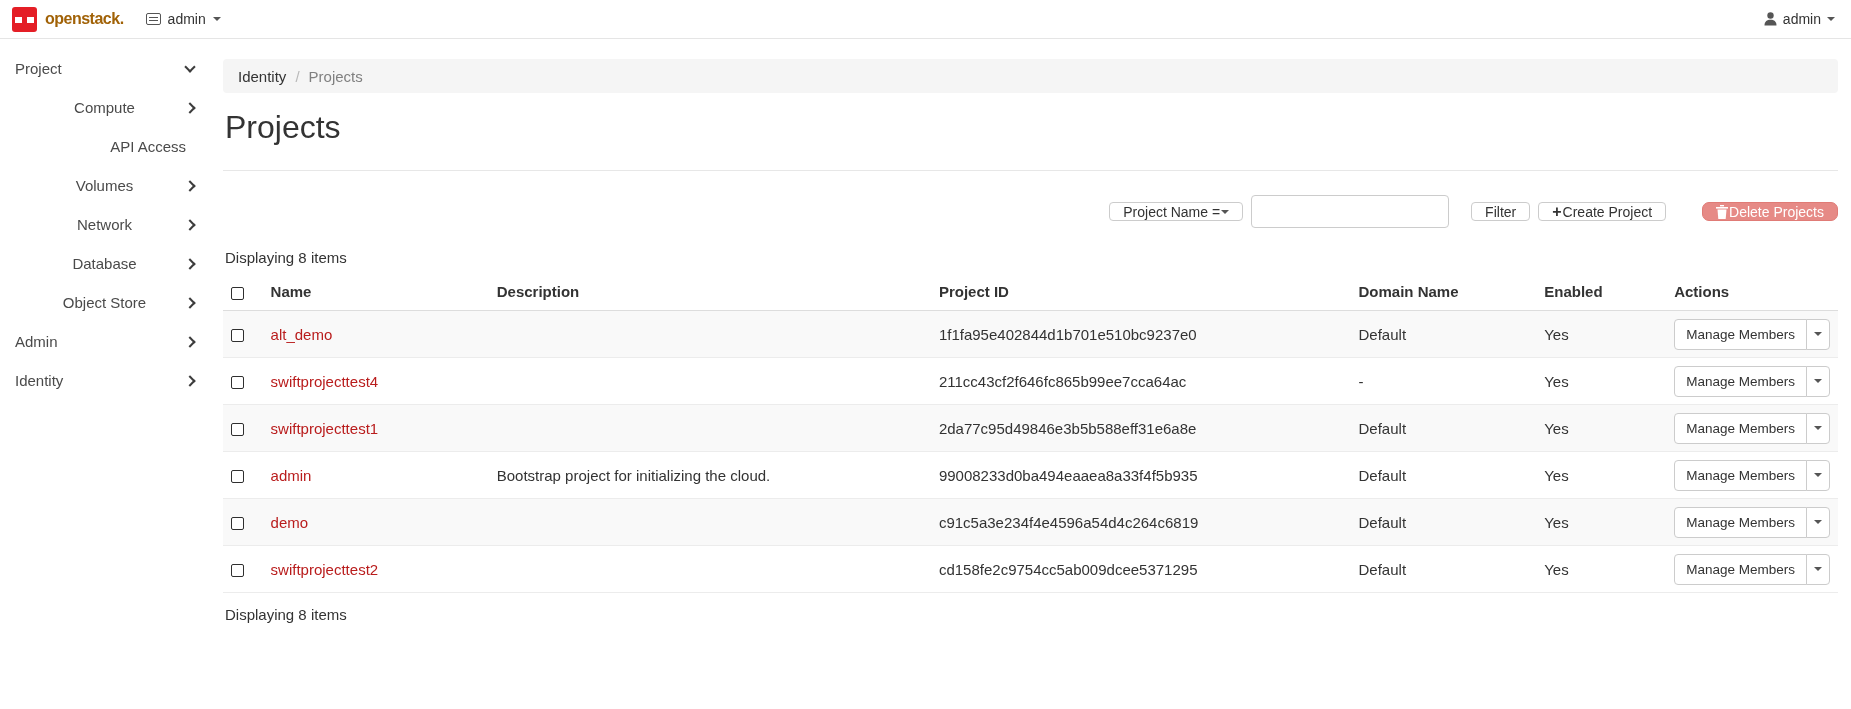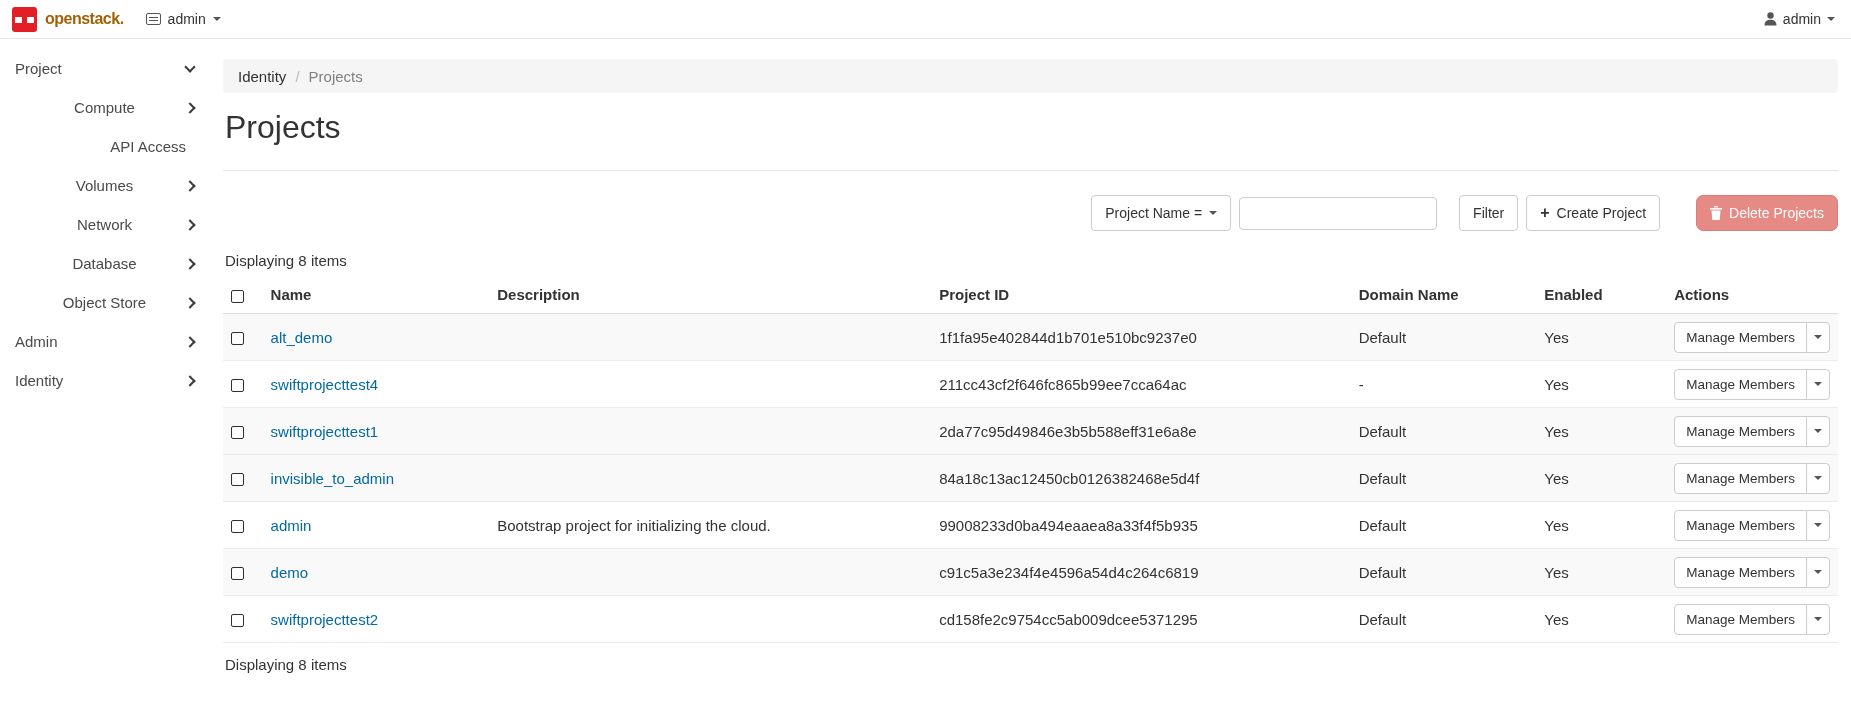--- a/index.html
+++ b/index.html
@@ -41,42 +41,42 @@
     display:flex; align-items:center; padding:0 15px; }
   .crumb-current { color:#808080; }
   .crumb-link { color:#333; cursor:pointer; }
   .crumb-sep { color:#b9b9b9; margin:0 9px; }
 
   .page-title { font-size:32px; font-weight:normal; color:#333; margin:16px 0 24px 2px; }
 
   .rule { border-top:1px solid #e7e7e7; }
 
   .controls { display:flex; justify-content:flex-end; align-items:center; gap:8px; margin-top:24px; }
-  .btn { height:36px; padding:0 13px; background:#fff; border:1px solid #ccc; border-radius:4px;
-    font-size:14px; color:#333; display:inline-flex; align-items:center; gap:7px; cursor:pointer;
+  .btn { height:19px; padding:0 13px; background:#fff; border:1px solid #ccc; border-radius:4px;
+    font-size:14px; color:#333; display:inline-flex; align-items:center; gap:1px; cursor:pointer;
     font-family:"Liberation Sans", sans-serif; white-space:nowrap; }
   .btn .plus { font-weight:bold; font-size:16px; line-height:1; }
   .btn-danger { background:#e68a86; border-color:#e07b76; color:#fff;border-radius:7px; }
   .filter-input { width:198px; height:33px; border:1px solid #ccc; border-radius:4px; padding:0 10px;
     font-size:14px; font-family:"Liberation Sans", sans-serif; }
   .gap-lg { width:6px; }
 
   .count { margin:21px 0 0 2px; }
   .count.bottom { margin-top:13px; }
 
   
   table { width:100%; border-collapse:collapse; margin-top:9px; }
   thead th { text-align:left; font-weight:bold; padding:8px 8px 10px; color:#333;
     border-bottom:1px solid #dddddd; font-size:15px; }
   tbody td { padding:0 8px; height:47px; font-size:15px; color:#333; }
   tbody tr { border-top:1px solid #ececec; }
   tbody tr:first-child { border-top:none; }
   tbody tr:last-child { border-bottom:1px solid #ececec; }
   tbody tr.odd { background:#f9f9f9; }
-  .name-link { color:#0369a1; text-decoration:none; cursor:pointer; }
+  .name-link { color:#b91c1c; text-decoration:none; cursor:pointer; }
   input[type=checkbox] { appearance:none; -webkit-appearance:none; width:13px; height:13px;
     border:1px solid #2f2f2f; border-radius:2px; background:#fff; cursor:pointer; vertical-align:middle; }
 
   .split { display:inline-flex; }
   .split .main-btn { height:31px; padding:0 11px; background:#fff; border:1px solid #ccc;
     border-radius:4px 0 0 4px; font-size:13.5px; color:#333; cursor:pointer;
     font-family:"Liberation Sans", sans-serif; white-space:nowrap; }
   .split .caret-btn { height:31px; width:24px; background:#fff; border:1px solid #ccc; margin-left:-1px;
     border-radius:0 4px 4px 0; cursor:pointer; display:inline-flex; align-items:center; justify-content:center; }
 
@@ -261,36 +261,20 @@
           <span class="split">
             <button class="main-btn">Manage Members</button>
             <button class="caret-btn">
               <span class="caret"></span>
             </button>
           </span>
         </td>
       </tr>
 
 
-      <tr class="odd">
-        <td><input type="checkbox" style=""></td>
-        <td><a class="name-link">invisible_to_admin</a></td>
-        <td></td>
-        <td>84a18c13ac12450cb0126382468e5d4f</td>
-        <td>Default</td>
-        <td>Yes</td>
-        <td>
-          <span class="split">
-            <button class="main-btn">Manage Members</button>
-            <button class="caret-btn">
-              <span class="caret"></span>
-            </button>
-          </span>
-        </td>
-      </tr>
 
       <tr>
         <td><input type="checkbox" style=""></td>
         <td><a class="name-link">admin</a></td>
         <td>Bootstrap project for initializing the cloud.</td>
         <td>99008233d0ba494eaaea8a33f4f5b935</td>
         <td>Default</td>
         <td>Yes</td>
         <td>
           <span class="split">

